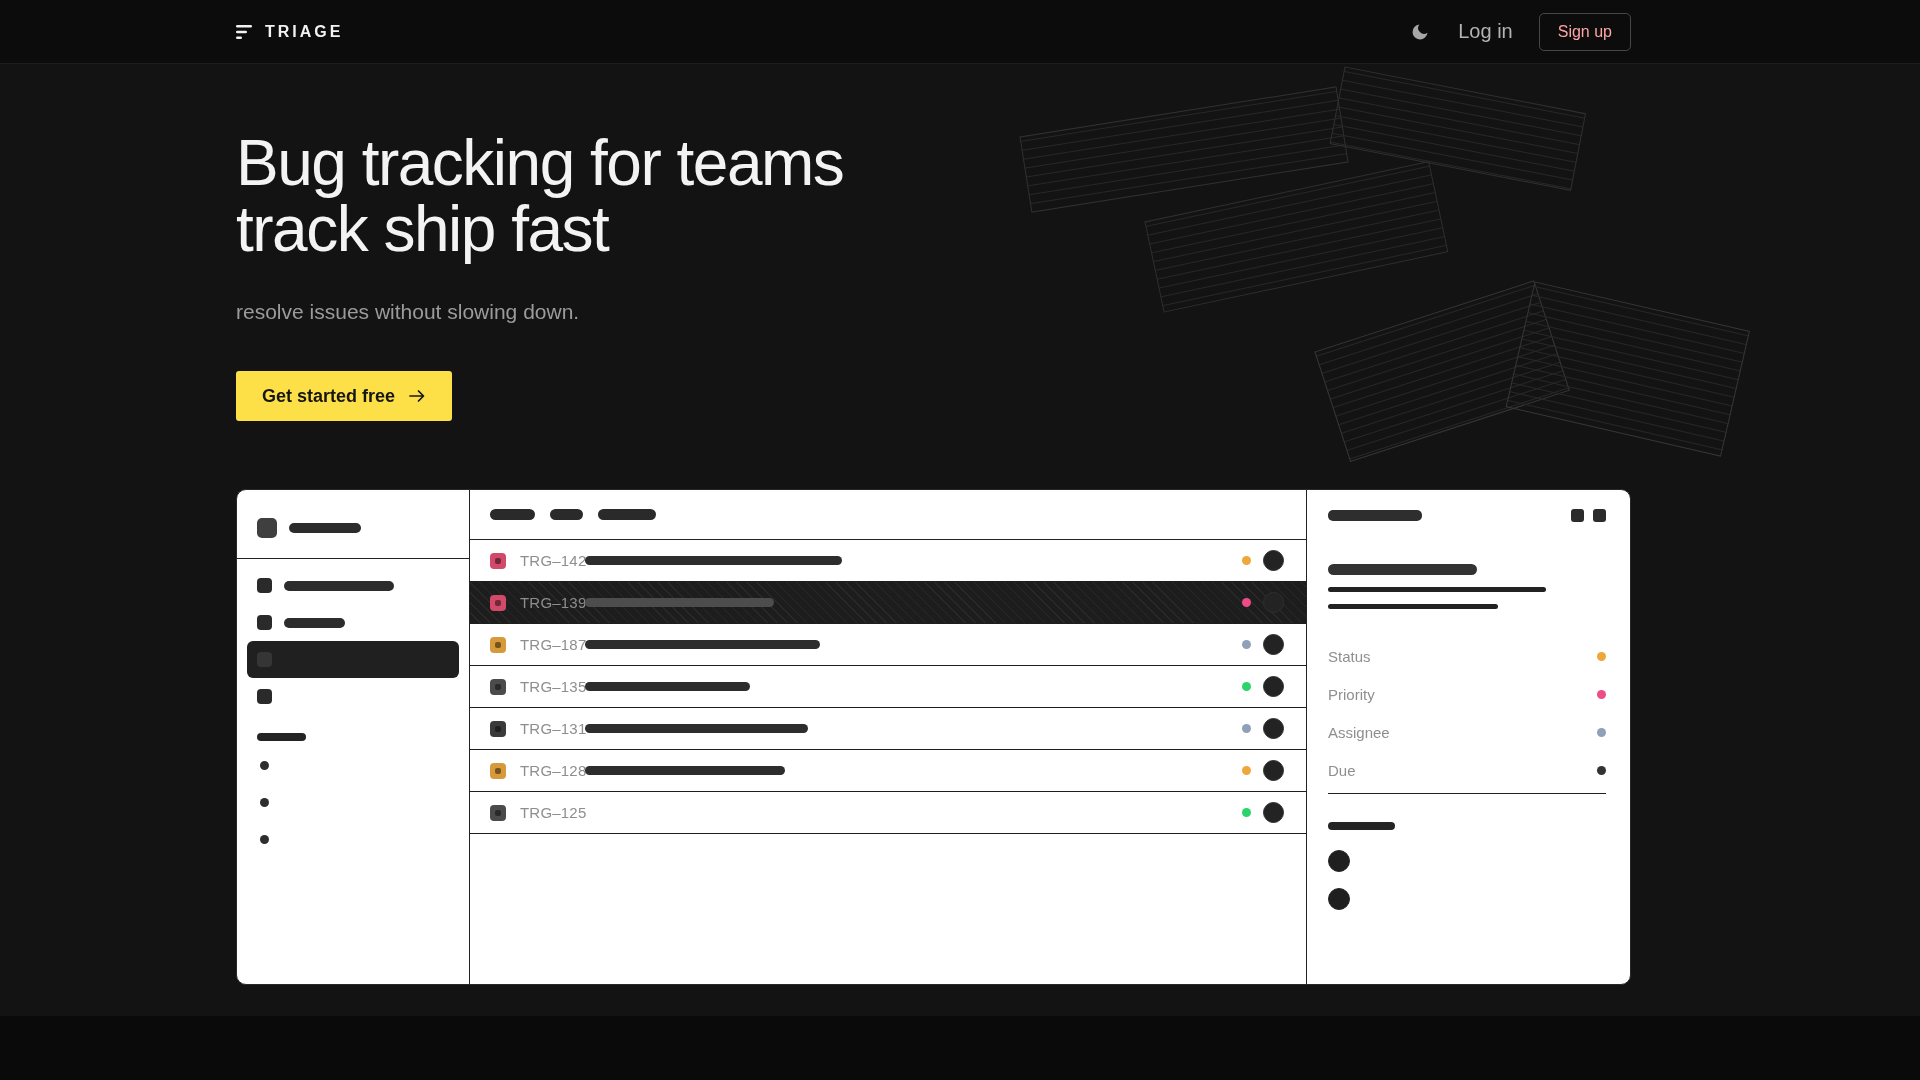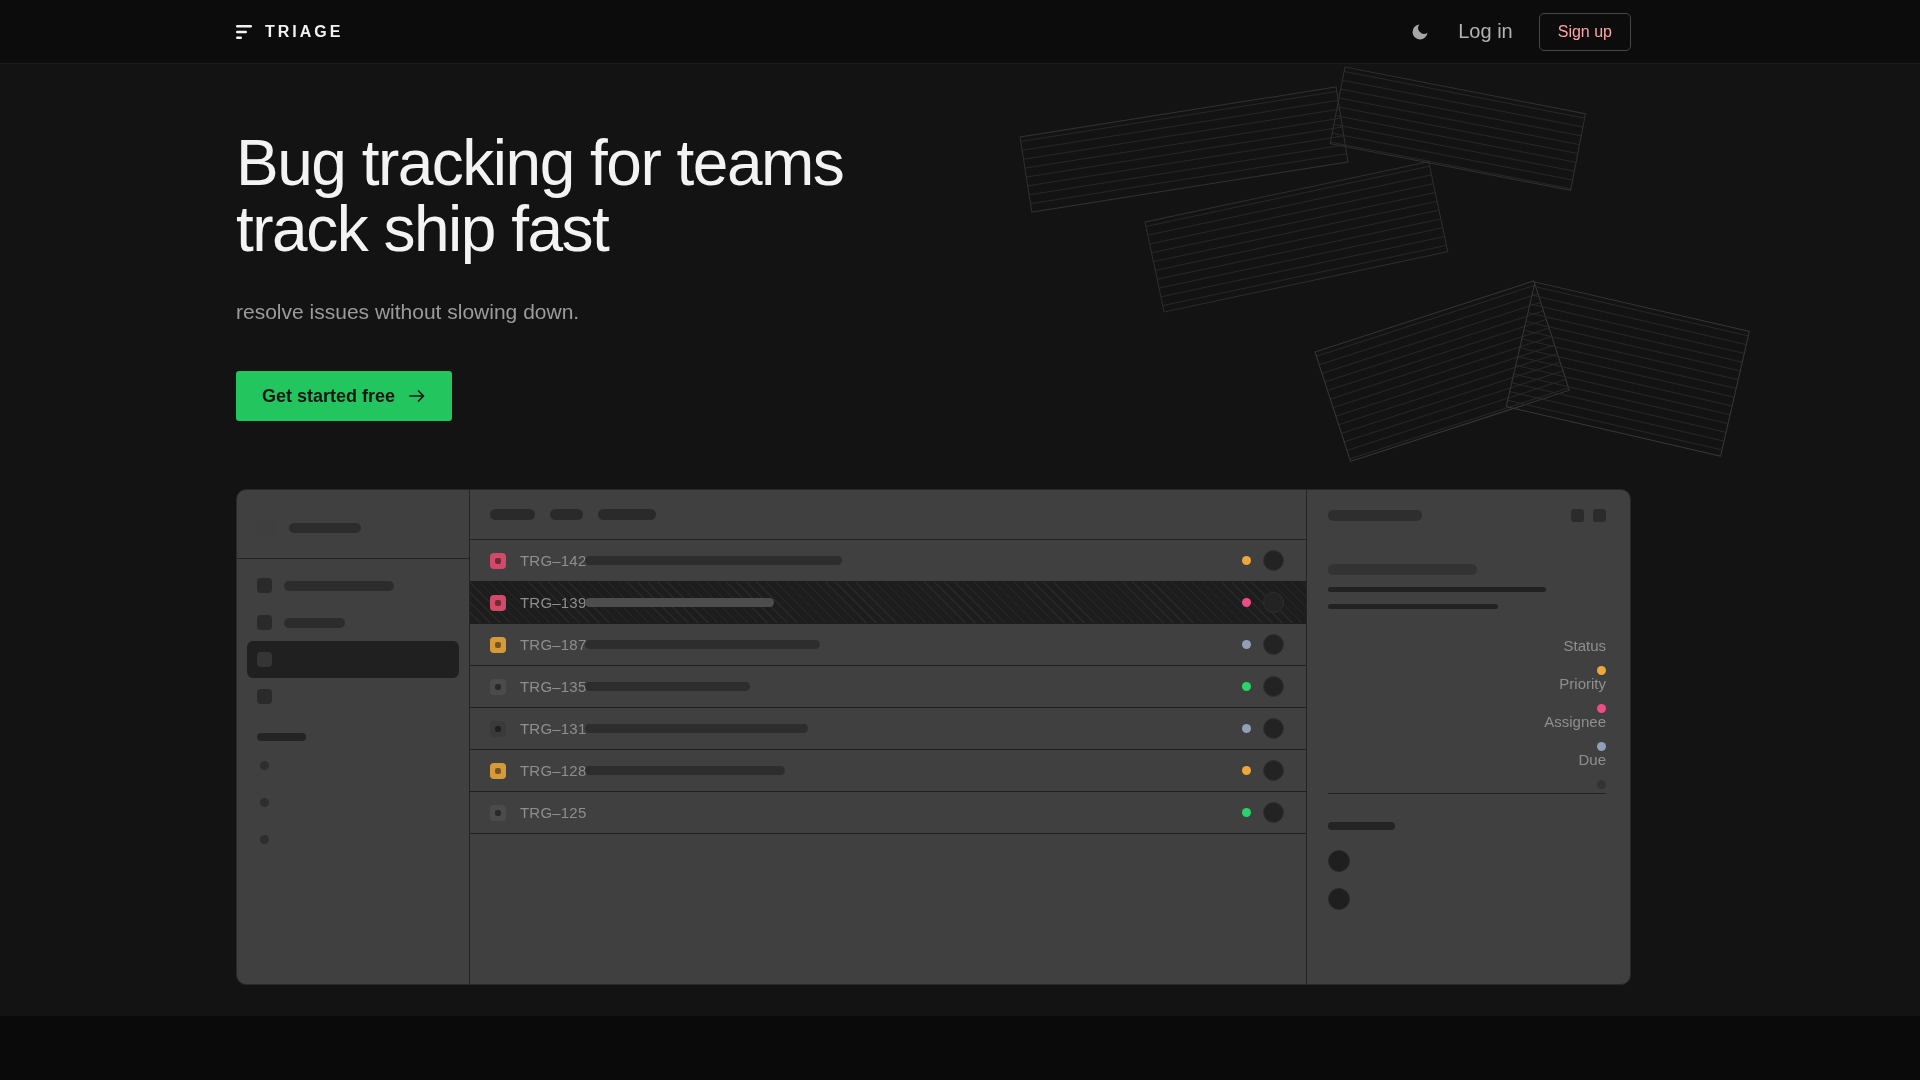--- a/index.html
+++ b/index.html
@@ -22,24 +22,24 @@
   .signup-btn { background:transparent; border:1px solid #474747; color:#fca5a5; font-size:16px; padding:9px 18px; border-radius:5px; cursor:pointer; font-family:inherit; }
 
   
   .hero-section { position:relative; height:952px; background:#131313; overflow:hidden; }
   .decoration { position:absolute; left:995px; top:-12px; pointer-events:none; opacity:.85; z-index:0; }
   .container { position:relative; margin-left:236px; width:1395px; z-index:1; }
   .hero-title { margin:66px 0 0; color:#f3f3f3; font-size:64px; line-height:66px; font-weight:500; letter-spacing:-1.5px; }
   .hero-title span { display:block; }
   .hero-subtitle { margin:34px 0 0; color:#9b9b9b; font-size:21px; line-height:31px; font-weight:400; }
   .hero-subtitle span { display:block; }
-  .cta-btn { margin-top:44px; display:inline-flex; align-items:center; gap:14px; background:#22c55e; color:#161616; border:none; font-size:18px; font-weight:700; padding:0 26px; height:50px; border-radius:3px; cursor:pointer; font-family:inherit; }
-
-  
-  .mockup { margin-top:68px; width:1395px; height:496px; background:#404040; border:1px solid #282828; border-radius:10px; display:flex; overflow:hidden; }
+  .cta-btn { margin-top:44px; display:inline-flex; align-items:center; gap:14px; background:#fde047; color:#161616; border:none; font-size:18px; font-weight:700; padding:0 26px; height:50px; border-radius:3px; cursor:pointer; font-family:inherit; }
+
+  
+  .mockup { margin-top:68px; width:1395px; height:496px; background:#ffffff; border:1px solid #282828; border-radius:10px; display:flex; overflow:hidden; }
 
   .sk-bar { display:inline-block; height:10px; border-radius:5px; background:#2c2c2c; flex:none; }
 
   
   .mk-sidebar { width:233px; border-right:1px solid #232323; padding:28px 20px 0; flex:none; }
   .sb-top { display:flex; align-items:center; gap:12px; }
   .sb-avatar { width:20px; height:20px; border-radius:5px; background:#3f3f3f; flex:none; }
   .sb-top .sk-bar { width:72px; }
   .sb-divider { height:1px; background:#232323; margin:20px -20px 0; }
   .sb-item { display:flex; align-items:center; gap:12px; height:37px; padding:0 10px; margin:0 -10px; border-radius:6px; }
@@ -85,21 +85,21 @@
   
   .mk-detail { width:324px; border-left:1px solid #232323; padding:0 24px 0 21px; flex:none; }
   .dt-header { height:50px; display:flex; align-items:center; }
   .dt-header .sk-bar { width:94px; height:11px; background:#2e2e2e; }
   .dt-sq { width:13px; height:13px; border-radius:3px; background:#2b2b2b; margin-left:9px; flex:none; }
   .dt-bigbar { width:149px; height:11px; border-radius:6px; background:#333333; margin-top:24px; }
   .dt-line { height:5px; border-radius:3px; background:#222222; margin-top:12px; }
   .dt-line.l1 { width:218px; }
   .dt-line.l2 { width:170px; }
   .dt-fields { margin-top:28px; }
-  .dt-field { height:38px; display:flex; align-items:flex-end; justify-content:space-between;flex-direction:column; }
+  .dt-field { height:38px; display:flex; align-items:center; justify-content:space-between; }
   .dt-label { font-size:15px; color:#8f8f8f; }
   .dt-dot { width:9px; height:9px; border-radius:50%; background:#2e2e2e; }
   .dt-divider { height:1px; background:#232323; margin-top:4px; }
   .dt-minibar { width:67px; height:8px; border-radius:4px; background:#242424; margin-top:28px; }
   .dt-circle { width:22px; height:22px; border-radius:50%; background:#1f1f1f; border:1px solid #292929; margin-top:16px; }
   .dt-circle.first { margin-top:20px; }
 
   
   .footer { height:64px; background:#0a0a0a; }
 </style>

